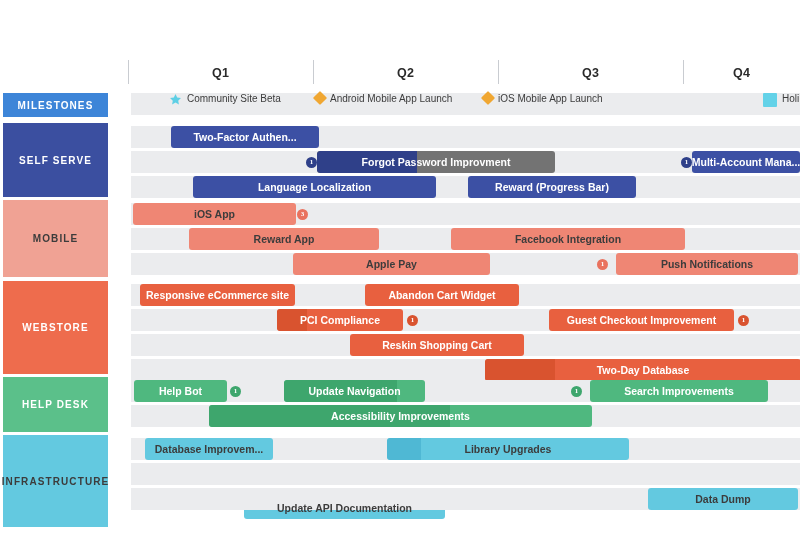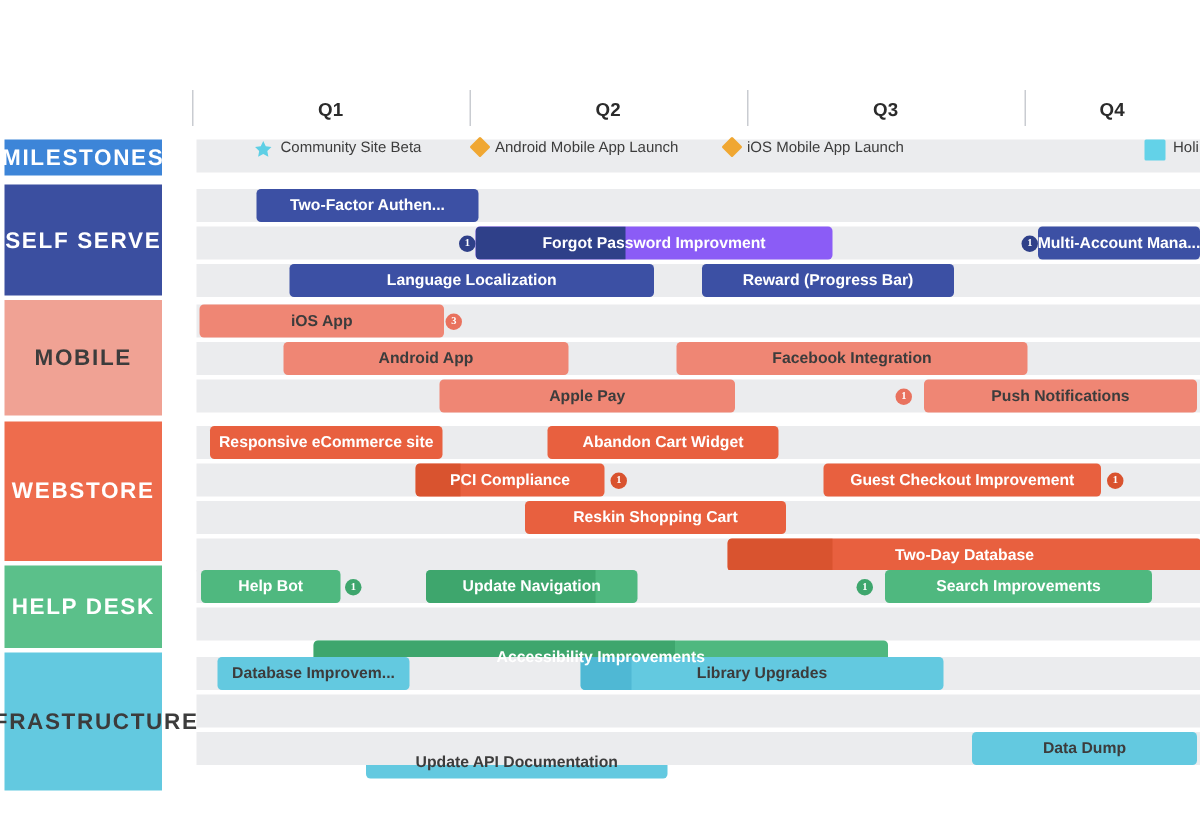--- a/index.html
+++ b/index.html
@@ -18,21 +18,21 @@
   
   .qheader{position:absolute;left:0;top:58px;width:800px;height:30px;}
   .qcell{position:absolute;top:0;height:30px;line-height:30px;text-align:center;
          font-size:12.5px;font-weight:bold;color:#2b2b2b;letter-spacing:.2px;}
   .qdiv{position:absolute;top:60px;width:1px;height:24px;background:#c9ccd1;}
 
   
   .lane{position:absolute;left:0;width:800px;}
   .lane-label{position:absolute;left:3px;top:0;width:105px;height:100%;
               display:flex;align-items:center;justify-content:center;
-              font-size:15px;font-weight:bold;letter-spacing:1.1px;text-align:center;}
+              font-size:10px;font-weight:bold;letter-spacing:1.1px;text-align:center;}
   .lane-track{position:absolute;left:131px;top:0;right:0;height:100%;}
 
   .rowbg{position:absolute;left:0;right:0;height:22px;background:#ebecee;}
 
   .bar{position:absolute;height:22px;border-radius:3px;
        display:flex;align-items:center;justify-content:center;
        font-size:10.5px;font-weight:bold;white-space:nowrap;overflow:hidden;
        box-sizing:border-box;padding:0 6px;}
   .bar .prog{position:absolute;left:0;top:0;bottom:0;border-radius:3px 0 0 3px;}
   .bar .btxt{position:relative;z-index:2;}
@@ -89,21 +89,21 @@
 
   <div id="lanes-root">
       <div class="lane" style="top: 123px; height: 74px;">
         <div class="lane-label" style="background: rgb(59, 79, 160); color: rgb(255, 255, 255);">SELF SERVE</div>
         <div class="lane-track">
           <div class="rowbg" style="top: 3px; background: rgb(235, 236, 238);"></div>
           <div class="bar" style="top: 3px; left: 40px; width: 148px; background: rgb(60, 80, 164); color: rgb(255, 255, 255);">
             <span class="btxt">Two-Factor Authen...</span>
           </div>
           <div class="rowbg" style="top: 28px; background: rgb(235, 236, 238);"></div>
-          <div class="bar" style="top: 28px; left: 186px; width: 238px; background: #8b5cf6; color: rgb(255, 255, 255);">
+          <div class="bar" style="top: 28px; left: 186px; width: 238px; background: #737373; color: rgb(255, 255, 255);">
             <div class="prog" style="width: 42%; background: rgb(47, 64, 137);"></div>
             <span class="btxt">Forgot Password Improvment</span>
           </div>
           <div class="bar" style="top: 28px; left: 561px; width: 108px; background: rgb(60, 80, 164); color: rgb(255, 255, 255);">
             <span class="btxt">Multi-Account Mana...</span>
           </div>
           <div class="dot" style="top: 33.5px; left: 175px; background: rgb(47, 64, 137);">1</div>
           <div class="dot" style="top: 33.5px; left: 550px; background: rgb(47, 64, 137);">1</div>
           <div class="rowbg" style="top: 53px; background: rgb(235, 236, 238);"></div>
           <div class="bar" style="top: 53px; left: 62px; width: 243px; background: rgb(60, 80, 164); color: rgb(255, 255, 255);">
@@ -117,21 +117,21 @@
       <div class="lane" style="top: 200px; height: 77px;">
         <div class="lane-label" style="background: rgb(240, 162, 148); color: rgb(60, 60, 60);">MOBILE</div>
         <div class="lane-track">
           <div class="rowbg" style="top: 3px; background: rgb(235, 236, 238);"></div>
           <div class="bar" style="top: 3px; left: 2px; width: 163px; background: rgb(239, 134, 116); color: rgb(60, 60, 60);">
             <span class="btxt">iOS App</span>
           </div>
           <div class="dot" style="top: 8.5px; left: 166px; background: rgb(233, 114, 94);">3</div>
           <div class="rowbg" style="top: 28px; background: rgb(235, 236, 238);"></div>
           <div class="bar" style="top: 28px; left: 58px; width: 190px; background: rgb(239, 134, 116); color: rgb(60, 60, 60);">
-            <span class="btxt">Android App</span>
+            <span class="btxt">Reward App</span>
           </div>
           <div class="bar" style="top: 28px; left: 320px; width: 234px; background: rgb(239, 134, 116); color: rgb(60, 60, 60);">
             <span class="btxt">Facebook Integration</span>
           </div>
           <div class="rowbg" style="top: 53px; background: rgb(235, 236, 238);"></div>
           <div class="bar" style="top: 53px; left: 162px; width: 197px; background: rgb(239, 134, 116); color: rgb(60, 60, 60);">
             <span class="btxt">Apple Pay</span>
           </div>
           <div class="bar" style="top: 53px; left: 485px; width: 182px; background: rgb(239, 134, 116); color: rgb(60, 60, 60);">
             <span class="btxt">Push Notifications</span>
@@ -180,21 +180,21 @@
           <div class="bar" style="top: 3px; left: 153px; width: 141px; background: rgb(79, 184, 127); color: rgb(255, 255, 255);">
             <div class="prog" style="width: 80%; background: rgb(62, 166, 109);"></div>
             <span class="btxt">Update Navigation</span>
           </div>
           <div class="bar" style="top: 3px; left: 459px; width: 178px; background: rgb(79, 184, 127); color: rgb(255, 255, 255);">
             <span class="btxt">Search Improvements</span>
           </div>
           <div class="dot" style="top: 8.5px; left: 99px; background: rgb(62, 166, 109);">1</div>
           <div class="dot" style="top: 8.5px; left: 440px; background: rgb(62, 166, 109);">1</div>
           <div class="rowbg" style="top: 28px; background: rgb(235, 236, 238);"></div>
-          <div class="bar" style="top: 28px; left: 78px; width: 383px; background: rgb(79, 184, 127); color: rgb(255, 255, 255); margin-top: 22px;">
+          <div class="bar" style="top: 28px; left: 78px; width: 383px; background: rgb(79, 184, 127); color: rgb(255, 255, 255);">
             <div class="prog" style="width: 63%; background: rgb(62, 166, 109);"></div>
             <span class="btxt">Accessibility Improvements</span>
           </div>
         </div>
       </div>
       <div class="lane" style="top: 435px; height: 92px;">
         <div class="lane-label" style="background: rgb(99, 201, 224); color: rgb(60, 60, 60);">INFRASTRUCTURE</div>
         <div class="lane-track">
           <div class="rowbg" style="top: 3px; background: rgb(235, 236, 238);"></div>
           <div class="bar" style="top: 3px; left: 14px; width: 128px; background: rgb(99, 201, 224); color: rgb(60, 60, 60);">

